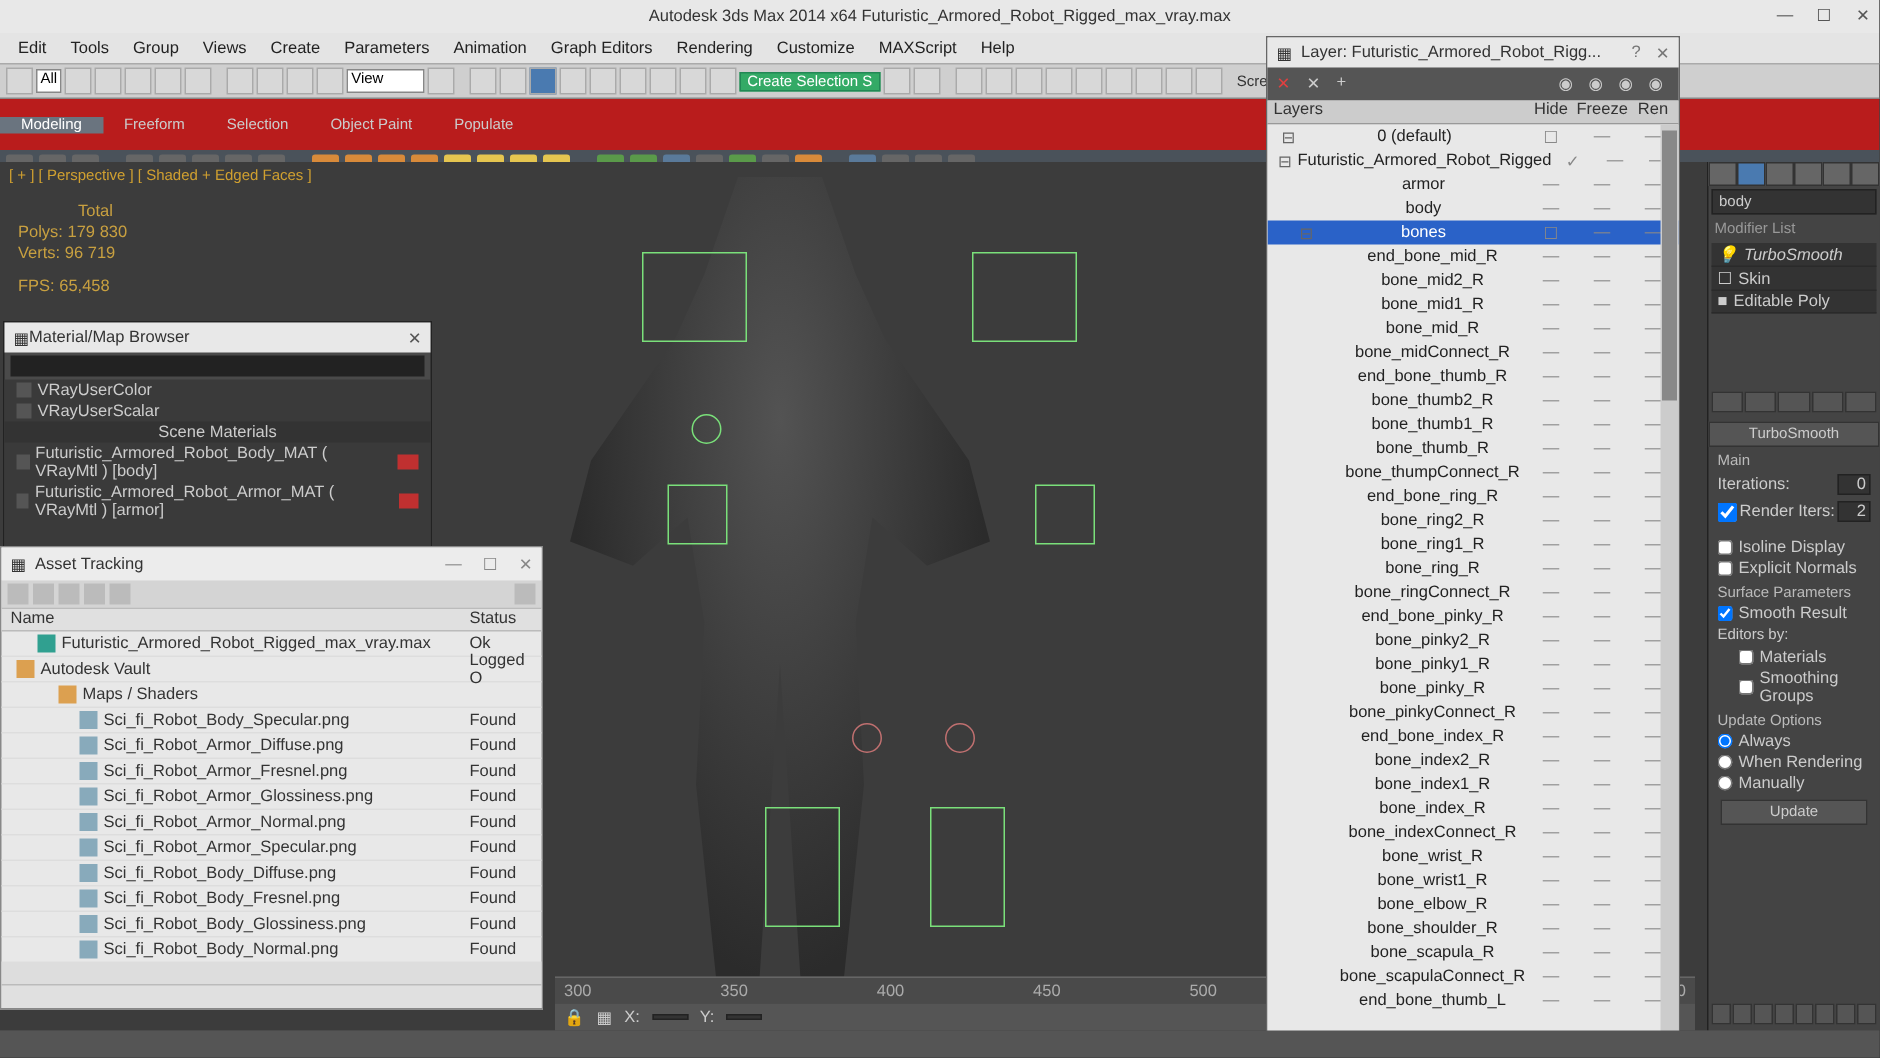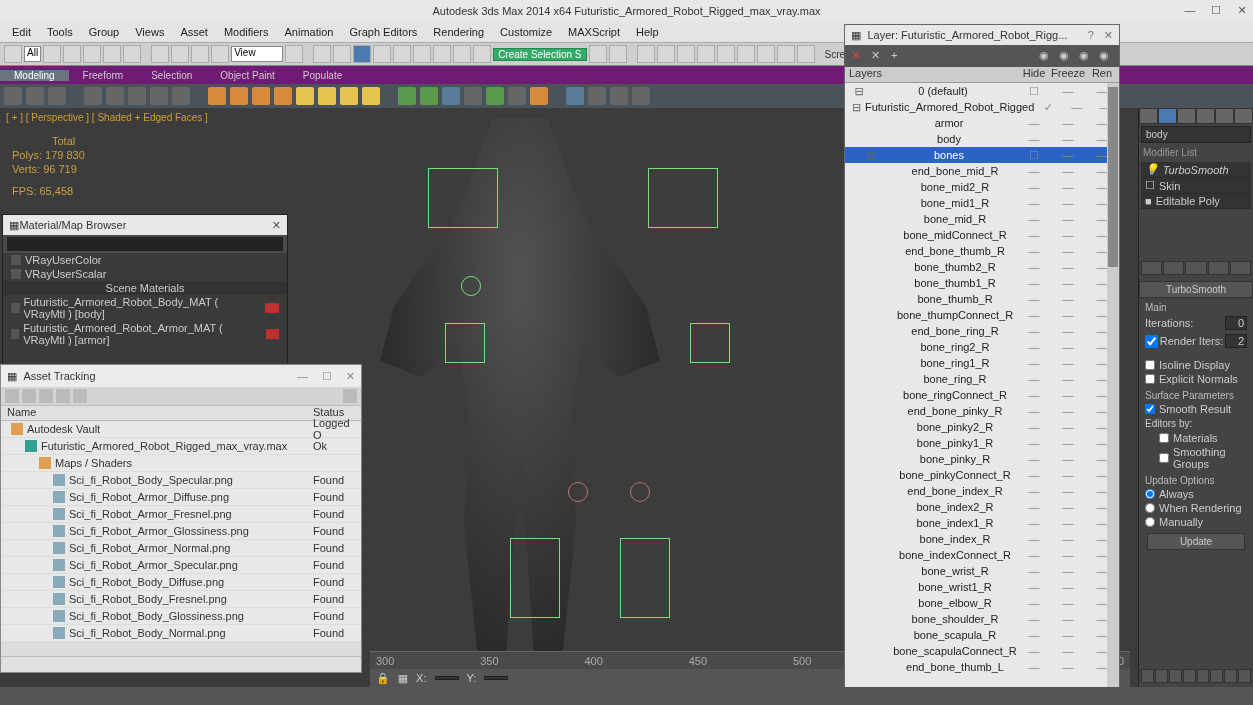--- a/index.html
+++ b/index.html
@@ -16,21 +16,21 @@
 
 
 .maintoolbar { background: #cfcfcf; height: 24px; display: flex; align-items: center; padding: 0 4px; gap: 2px; border-top: 1px solid #aaa; border-bottom: 1px solid #888; }
 .maintoolbar .dropdown { background: #fff; color: #000; height: 16px; font-size: 10px; padding: 0 2px; border: 1px solid #888; }
 .maintoolbar .btn { width: 18px; height: 18px; background: #d8d8d8; border: 1px solid #aaa; display: inline-block; }
 .maintoolbar .spacer { width: 6px; }
 .maintoolbar .label { color: #333; font-size: 10px; }
 .maintoolbar .green { background: #3a6; color: #fff; padding: 0 4px; font-size: 10px; border: 1px solid #285; }
 
 
-.ribbontabs { background: #701a75; height: 18px; display: flex; align-items: center; color: #ccc; }
+.ribbontabs { background: #b91c1c; height: 34px; display: flex; align-items: center; color: #ccc; }
 .ribbontabs span { padding: 0 14px; font-size: 10px; }
 .ribbontabs span.active { background: #6a747f; color: #fff; }
 
 
 .ribbonicons { background: #4a525a; height: 24px; display: flex; align-items: center; padding: 0 4px; gap: 4px; }
 .ribbonicons .ico { width: 18px; height: 18px; background: #666; border-radius: 2px; }
 .ribbonicons .ico.orange { background: #d88a3a; }
 .ribbonicons .ico.yellow { background: #e5c550; }
 .ribbonicons .ico.green { background: #5a9a4a; }
 .ribbonicons .ico.blue { background: #5a7a9a; }
@@ -125,22 +125,22 @@
     <span>☐</span>
     <span>✕</span>
   </div>
 </div>
 
 <div class="menubar" id="menubar">
     <span>Edit</span>
     <span>Tools</span>
     <span>Group</span>
     <span>Views</span>
-    <span>Asset</span>
-    <span>Modifiers</span>
+    <span>Create</span>
+    <span>Parameters</span>
     <span>Animation</span>
     <span>Graph Editors</span>
     <span>Rendering</span>
     <span>Customize</span>
     <span>MAXScript</span>
     <span>Help</span>
   </div>
 
 <div class="maintoolbar">
   <span class="btn"></span>
@@ -774,36 +774,36 @@
     <span></span>
     <span style="margin-left:auto"></span>
   </div>
   <div class="ahdr">
     <div class="c1">Name</div>
     <div class="c2">Status</div>
   </div>
   <div id="assetbody">
       <div class="arow">
         <div class="c1">
+          <span style="width:20px;display:inline-block"></span>
+          <span class="ico max"></span>
+          <span>Futuristic_Armored_Robot_Rigged_max_vray.max</span>
+        </div>
+        <div class="c2">Ok</div>
+      </div>
+      <div class="arow">
+        <div class="c1">
           <span style="width:6px;display:inline-block"></span>
           <span class="ico folder"></span>
           <span>Autodesk Vault</span>
         </div>
         <div class="c2">Logged O</div>
       </div>
       <div class="arow">
         <div class="c1">
-          <span style="width:20px;display:inline-block"></span>
-          <span class="ico max"></span>
-          <span>Futuristic_Armored_Robot_Rigged_max_vray.max</span>
-        </div>
-        <div class="c2">Ok</div>
-      </div>
-      <div class="arow">
-        <div class="c1">
           <span style="width:34px;display:inline-block"></span>
           <span class="ico folder"></span>
           <span>Maps / Shaders</span>
         </div>
         <div class="c2"></div>
       </div>
       <div class="arow">
         <div class="c1">
           <span style="width:48px;display:inline-block"></span>
           <span class="ico "></span>

